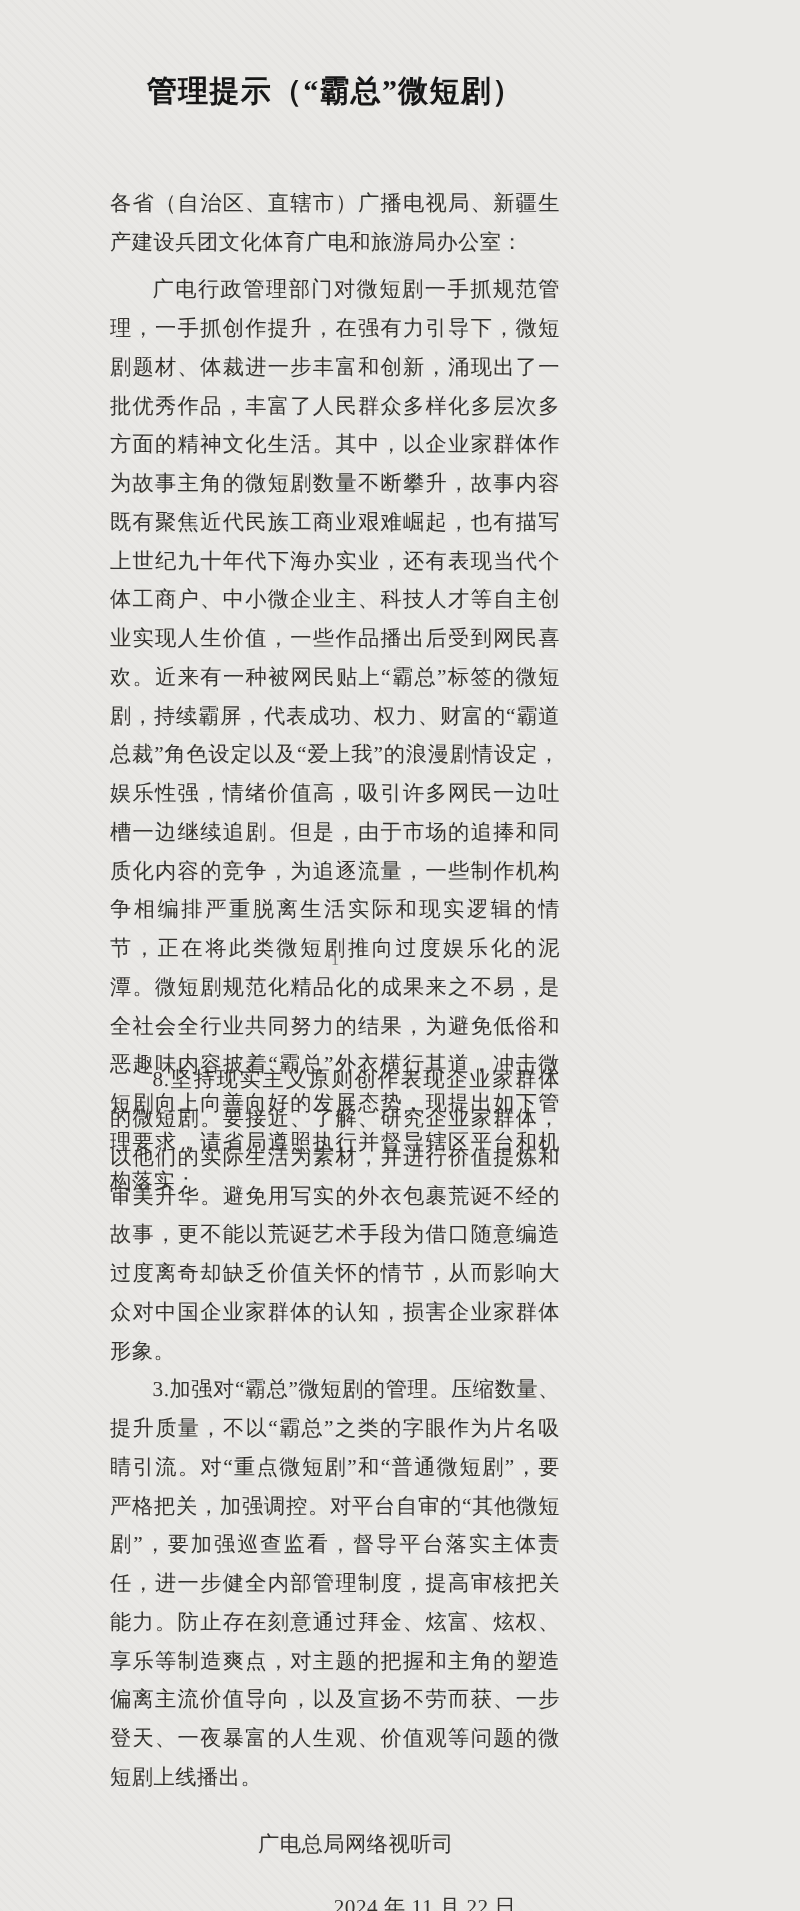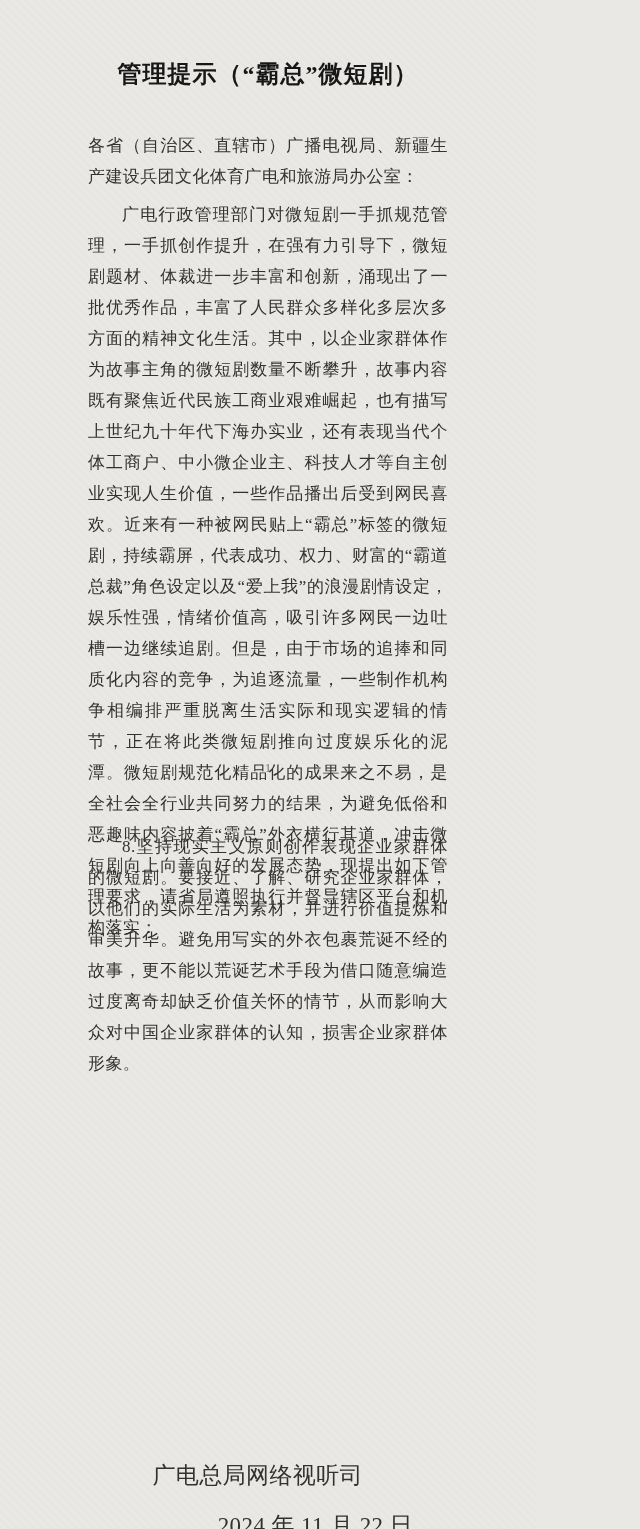--- a/index.html
+++ b/index.html
@@ -29,20 +29,21 @@
     font-size: 24px;
     line-height: 34px;
     font-weight: 700;
     letter-spacing: 1px;
     color: #171717;
   }
   .sec {
     position: absolute;
     left: 88px;
     right: 88px;
+    margin-top: 17px;
   }
   .sec-a { top: 130px; }
   .sec-b { top: 831px; }
   .sec p {
     margin: 0;
     font-size: 17px;
     line-height: 31px;
     letter-spacing: 0.4px;
     text-align: justify;
     text-justify: inter-character;
@@ -60,21 +61,21 @@
     line-height: 18px;
     color: #7b7a78;
   }
   .footer {
     position: absolute;
     top: 1460px;
     left: 88px;
     right: 88px;
   }
   .footer div {
-    font-size: 23px;
+    font-size: 17px;
     line-height: 31px;
     letter-spacing: 0.4px;
     text-align: right;
   }
   .sig-line  { padding-right: 85px; }
   .date-line { padding-right: 35px; margin-top: 19px; }
 </style>
 </head>
 <body>
 
@@ -84,20 +85,21 @@
 
   <div class="sec sec-a">
     <p class="salutation">各省（自治区、直辖市）广播电视局、新疆生产建设兵团文化体育广电和旅游局办公室：</p>
     <p class="body-para">广电行政管理部门对微短剧一手抓规范管理，一手抓创作提升，在强有力引导下，微短剧题材、体裁进一步丰富和创新，涌现出了一批优秀作品，丰富了人民群众多样化多层次多方面的精神文化生活。其中，以企业家群体作为故事主角的微短剧数量不断攀升，故事内容既有聚焦近代民族工商业艰难崛起，也有描写上世纪九十年代下海办实业，还有表现当代个体工商户、中小微企业主、科技人才等自主创业实现人生价值，一些作品播出后受到网民喜欢。近来有一种被网民贴上“霸总”标签的微短剧，持续霸屏，代表成功、权力、财富的“霸道总裁”角色设定以及“爱上我”的浪漫剧情设定，娱乐性强，情绪价值高，吸引许多网民一边吐槽一边继续追剧。但是，由于市场的追捧和同质化内容的竞争，为追逐流量，一些制作机构争相编排严重脱离生活实际和现实逻辑的情节，正在将此类微短剧推向过度娱乐化的泥潭。微短剧规范化精品化的成果来之不易，是全社会全行业共同努力的结果，为避免低俗和恶趣味内容披着“霸总”外衣横行其道，冲击微短剧向上向善向好的发展态势，现提出如下管理要求，请省局遵照执行并督导辖区平台和机构落实：</p>
   </div>
 
   <div class="page-number">1</div>
 
   <div class="sec sec-b">
     <p class="point-para">8.坚持现实主义原则创作表现企业家群体的微短剧。要接近、了解、研究企业家群体，以他们的实际生活为素材，并进行价值提炼和审美升华。避免用写实的外衣包裹荒诞不经的故事，更不能以荒诞艺术手段为借口随意编造过度离奇却缺乏价值关怀的情节，从而影响大众对中国企业家群体的认知，损害企业家群体形象。</p>
+    <p class="point-para">3.加强对“霸总”微短剧的管理。压缩数量、提升质量，不以“霸总”之类的字眼作为片名吸睛引流。对“重点微短剧”和“普通微短剧”，要严格把关，加强调控。对平台自审的“其他微短剧”，要加强巡查监看，督导平台落实主体责任，进一步健全内部管理制度，提高审核把关能力。防止存在刻意通过拜金、炫富、炫权、享乐等制造爽点，对主题的把握和主角的塑造偏离主流价值导向，以及宣扬不劳而获、一步登天、一夜暴富的人生观、价值观等问题的微短剧上线播出。</p>
   </div>
 
   <div class="footer">
     <div class="sig-line">广电总局网络视听司</div>
     <div class="date-line">2024 年 11 月 22 日</div>
   </div>
 
 </div>
 
 </body></html>

